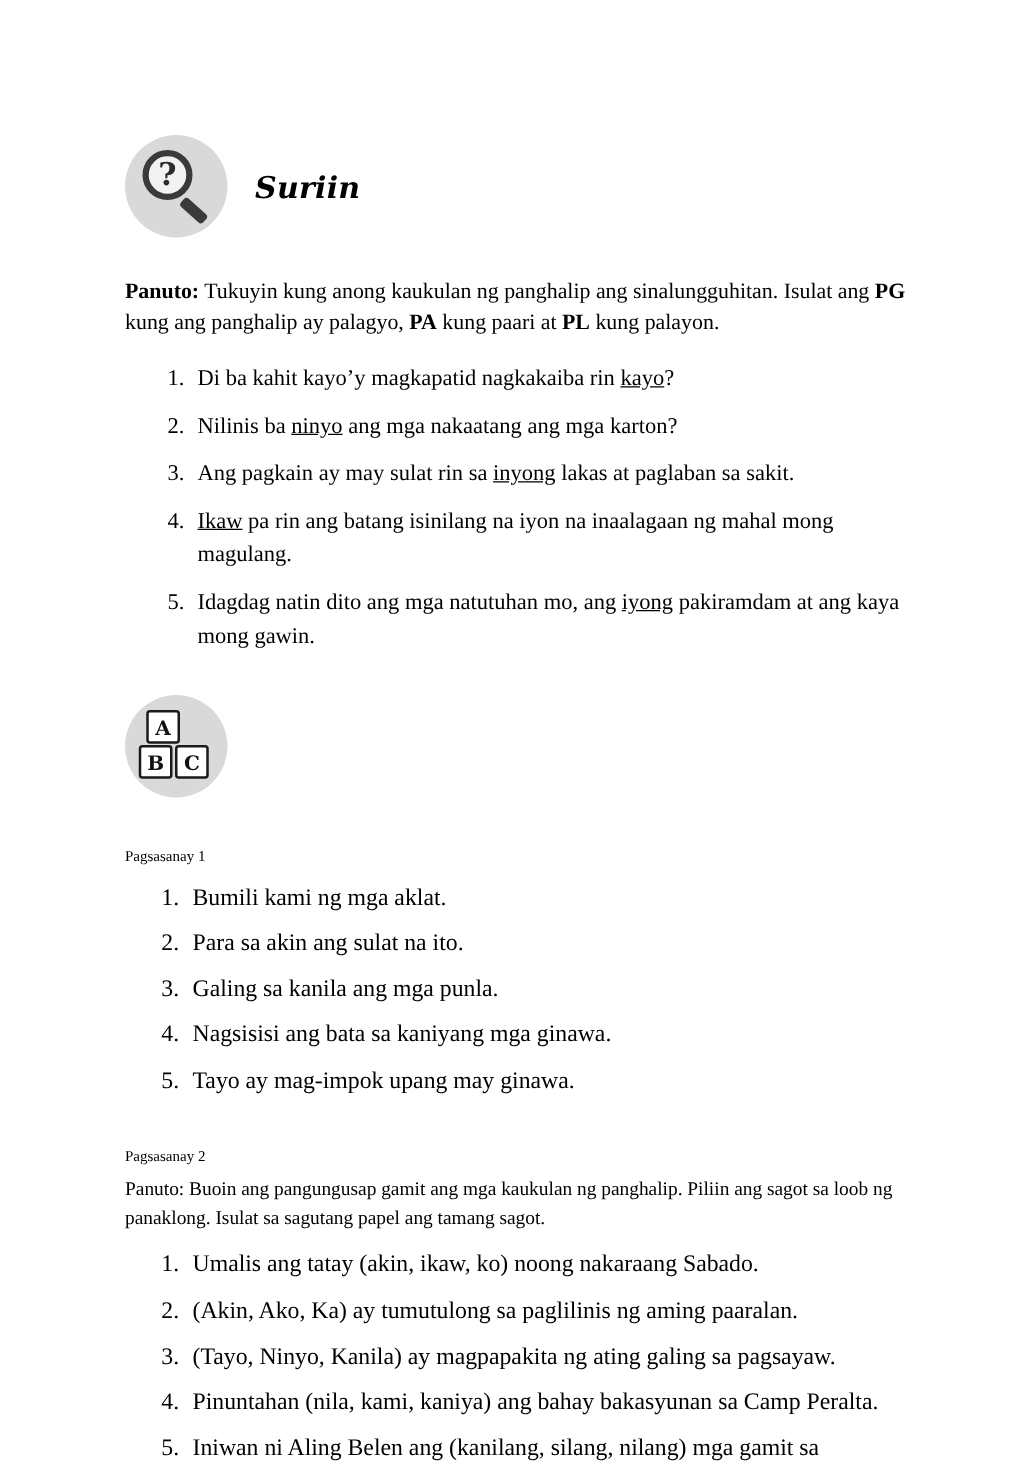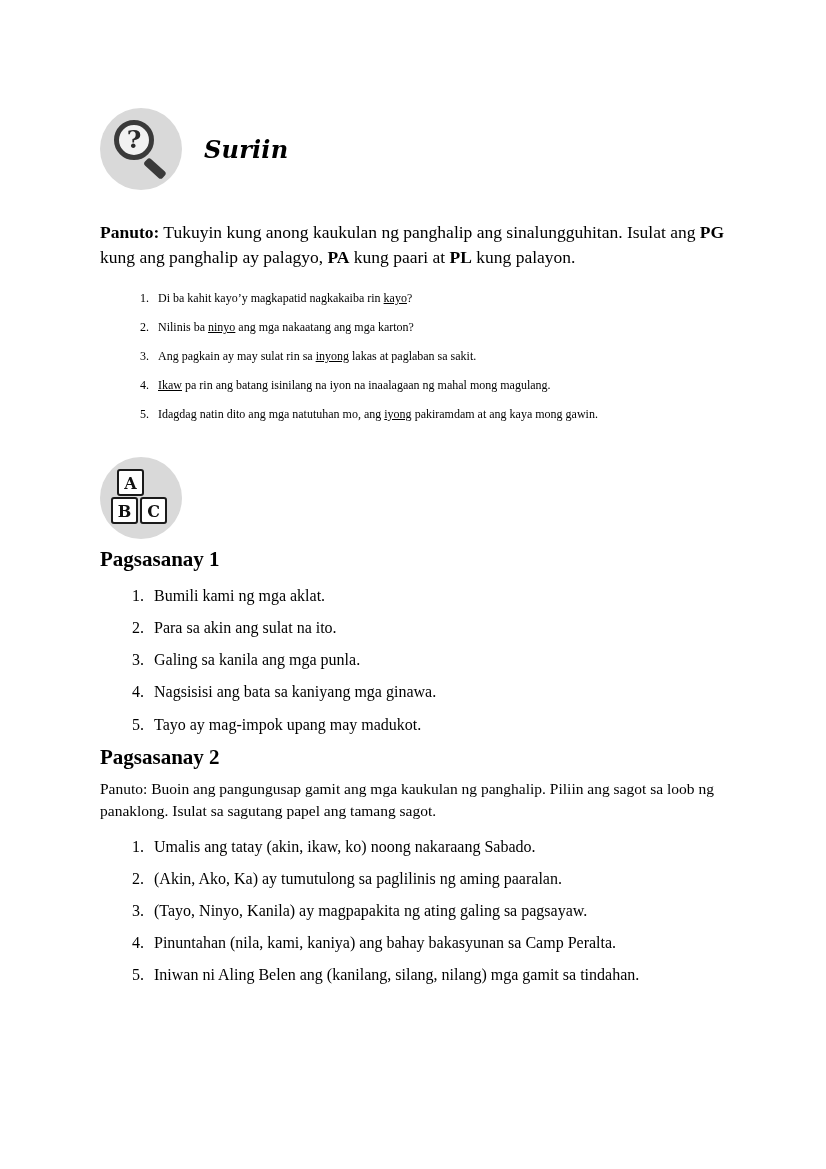--- a/index.html
+++ b/index.html
@@ -119,41 +119,41 @@
   .panuto {
     font-size: 17.5px;
     line-height: 1.45;
     margin-top: 30px;
   }
   .panuto b { font-weight: bold; }
 
   ol.items {
     margin: 18px 0 0 0;
     padding-left: 52px;
-    font-size: 12px;
+    font-size: 18px;
     line-height: 1.5;
   }
   ol.items li {
     margin-bottom: 11px;
     padding-left: 6px;
   }
   u { text-decoration: underline; }
 
   .sub-head {
-    font-weight: bold;
-    font-size: 21px;
-    margin-top: 8px;
+    font-weight: normal;
+    font-size: 12px;
+    margin-top: 40px;
   }
   .sub-panuto {
     font-size: 15.5px;
     line-height: 1.45;
     margin-top: 8px;
   }
   ol.items.small {
-    font-size: 16px;
+    font-size: 19px;
     padding-left: 48px;
     margin-top: 12px;
     line-height: 1.45;
   }
   ol.items.small li { margin-bottom: 9px; }
 
   .sec2 { margin-top: 34px; }
 </style>
 </head>
 <body>
@@ -192,21 +192,21 @@
       </div>
     </div>
   </div>
 
   <div class="sub-head">Pagsasanay 1</div>
   <ol class="items small">
     <li>Bumili kami ng mga aklat.</li>
     <li>Para sa akin ang sulat na ito.</li>
     <li>Galing sa kanila ang mga punla.</li>
     <li>Nagsisisi ang bata sa kaniyang mga ginawa.</li>
-    <li>Tayo ay mag-impok upang may madukot.</li>
+    <li>Tayo ay mag-impok upang may ginawa.</li>
   </ol>
 
   <div class="sub-head">Pagsasanay 2</div>
   <div class="sub-panuto">Panuto: Buoin ang pangungusap gamit ang mga kaukulan ng panghalip. Piliin ang sagot sa loob ng panaklong.  Isulat sa sagutang papel ang tamang sagot.</div>
   <ol class="items small">
     <li>Umalis ang tatay (akin, ikaw, ko) noong nakaraang Sabado.</li>
     <li>(Akin, Ako, Ka) ay tumutulong sa paglilinis ng aming paaralan.</li>
     <li> (Tayo, Ninyo, Kanila) ay magpapakita ng ating galing sa pagsayaw.</li>
     <li>Pinuntahan (nila, kami, kaniya) ang bahay bakasyunan sa Camp Peralta.</li>
     <li>Iniwan ni Aling Belen ang (kanilang, silang, nilang) mga gamit sa tindahan.</li>

